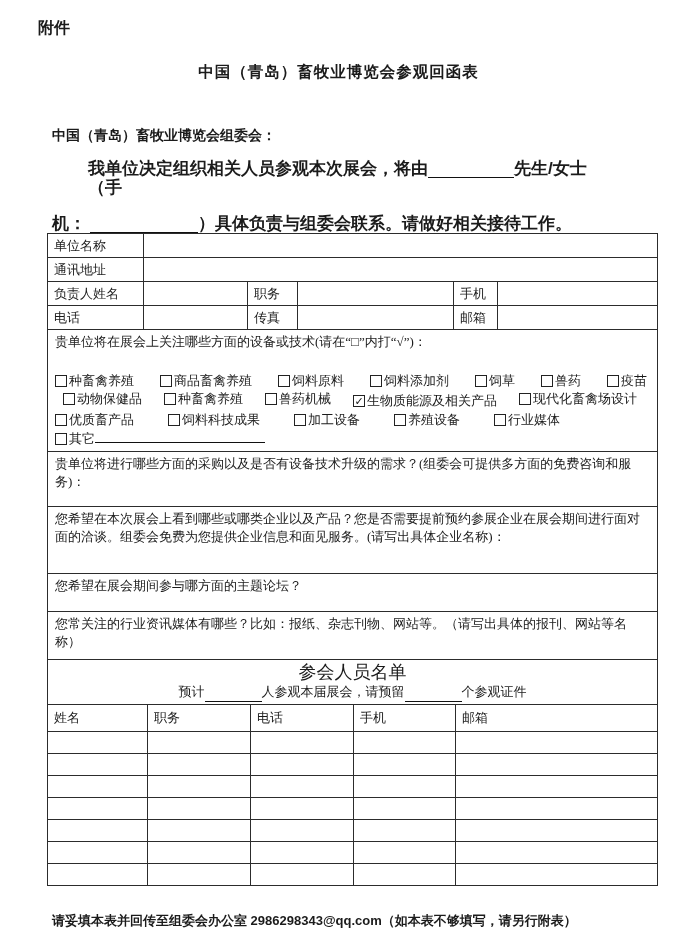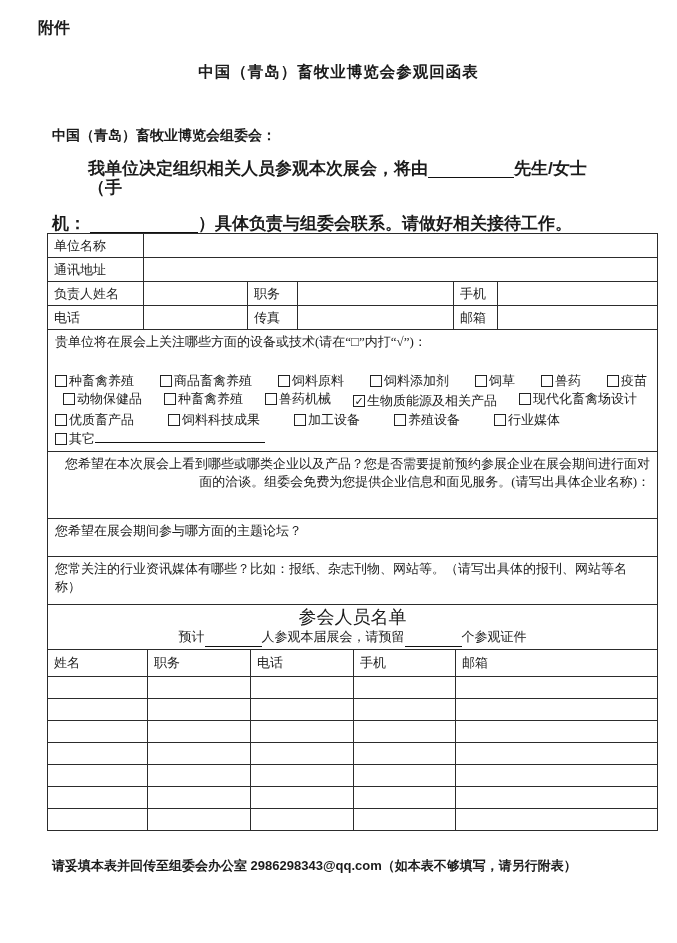--- a/index.html
+++ b/index.html
@@ -44,21 +44,21 @@
   .main-table,.roster-table{margin-left:47px;width:610px;}
   .roster-table{margin-top:-1px;}
   td{
     border:1px solid #2c2c2c;font-size:13px;line-height:18px;
     padding:2px 6px;vertical-align:middle;overflow:hidden;
   }
   .lbl-cell{white-space:nowrap;}
   .row-h{height:19px;}
   .section-cell{vertical-align:top;padding:3px 7px;}
   .q1{height:48px;}
-  .q2{height:60px;text-align:right;}
+  .q2{height:60px;}
   .q3{height:31px;}
   .q4{height:31px;}
   .q5{height:41px;}
 
   .cb-heading{line-height:18.5px;}
   .cb-line{display:flex;flex-wrap:nowrap;line-height:18.5px;align-items:baseline;}
   .cb-line-0{column-gap:26px;margin-top:20px;}
   .cb-line-1{column-gap:22px;padding-left:8px;}
   .cb-line-2{column-gap:34px;}
   .cb-item{white-space:nowrap;display:inline-flex;align-items:center;}
@@ -214,20 +214,23 @@
               <span class="cb-item">
                 <span class="cb-box"></span>
                 <span>其它</span>
               </span>
               <span class="blank other"></span>
             </div>
       </td>
     </tr>
 
     <tr>
+      <td colspan="6" class="section-cell q1"><span>贵单位将进行哪些方面的采购以及是否有设备技术升级的需求？(组委会可提供多方面的免费咨询和服务)：</span></td>
+    </tr>
+    <tr>
       <td colspan="6" class="section-cell q2"><span>您希望在本次展会上看到哪些或哪类企业以及产品？您是否需要提前预约参展企业在展会期间进行面对面的洽谈。组委会免费为您提供企业信息和面见服务。(请写出具体企业名称)：</span></td>
     </tr>
     <tr>
       <td colspan="6" class="section-cell q4"><span>您希望在展会期间参与哪方面的主题论坛？</span></td>
     </tr>
     <tr>
       <td colspan="6" class="section-cell q5"><span>您常关注的行业资讯媒体有哪些？比如：报纸、杂志刊物、网站等。（请写出具体的报刊、网站等名称）</span></td>
     </tr>
 
     <tr>

